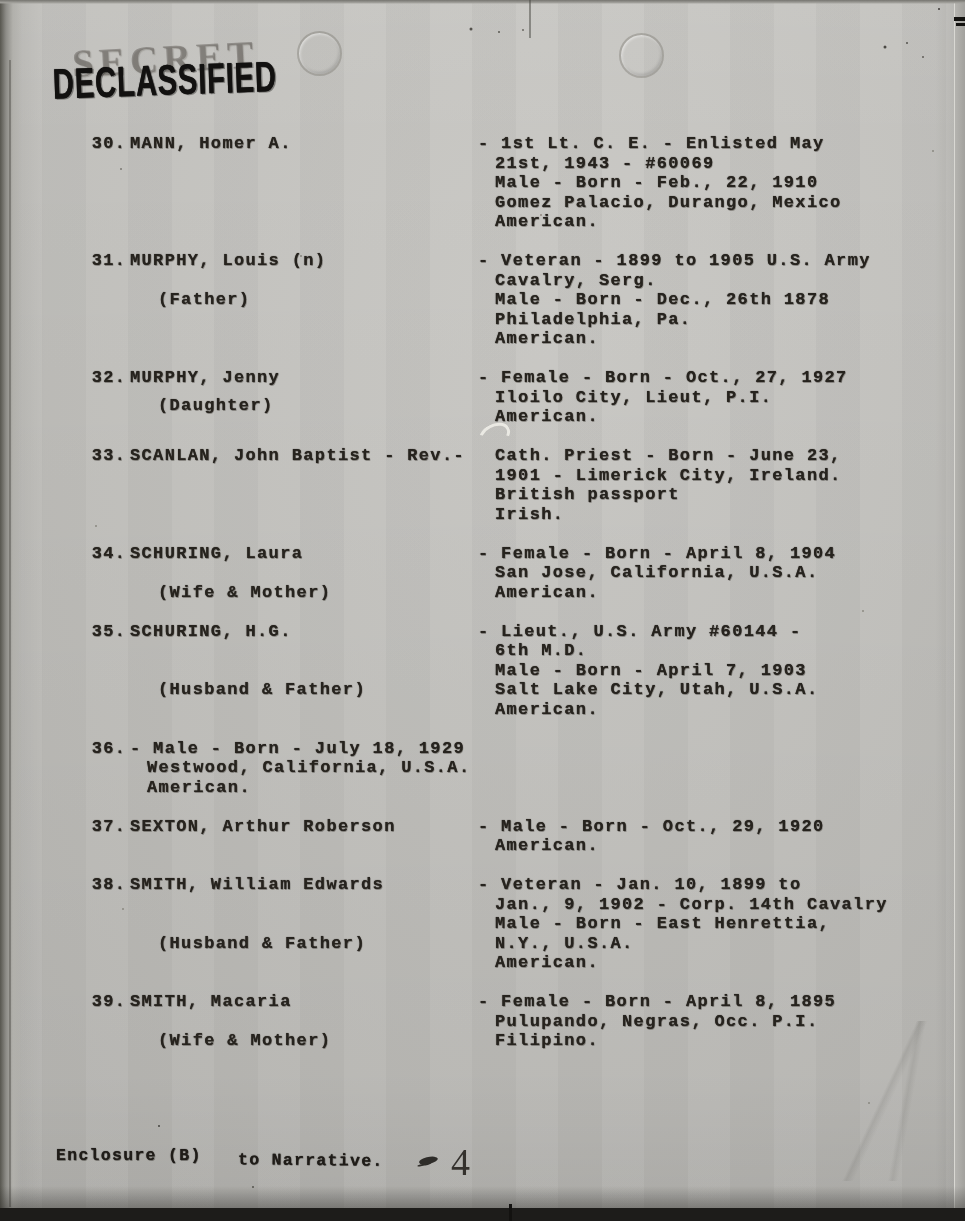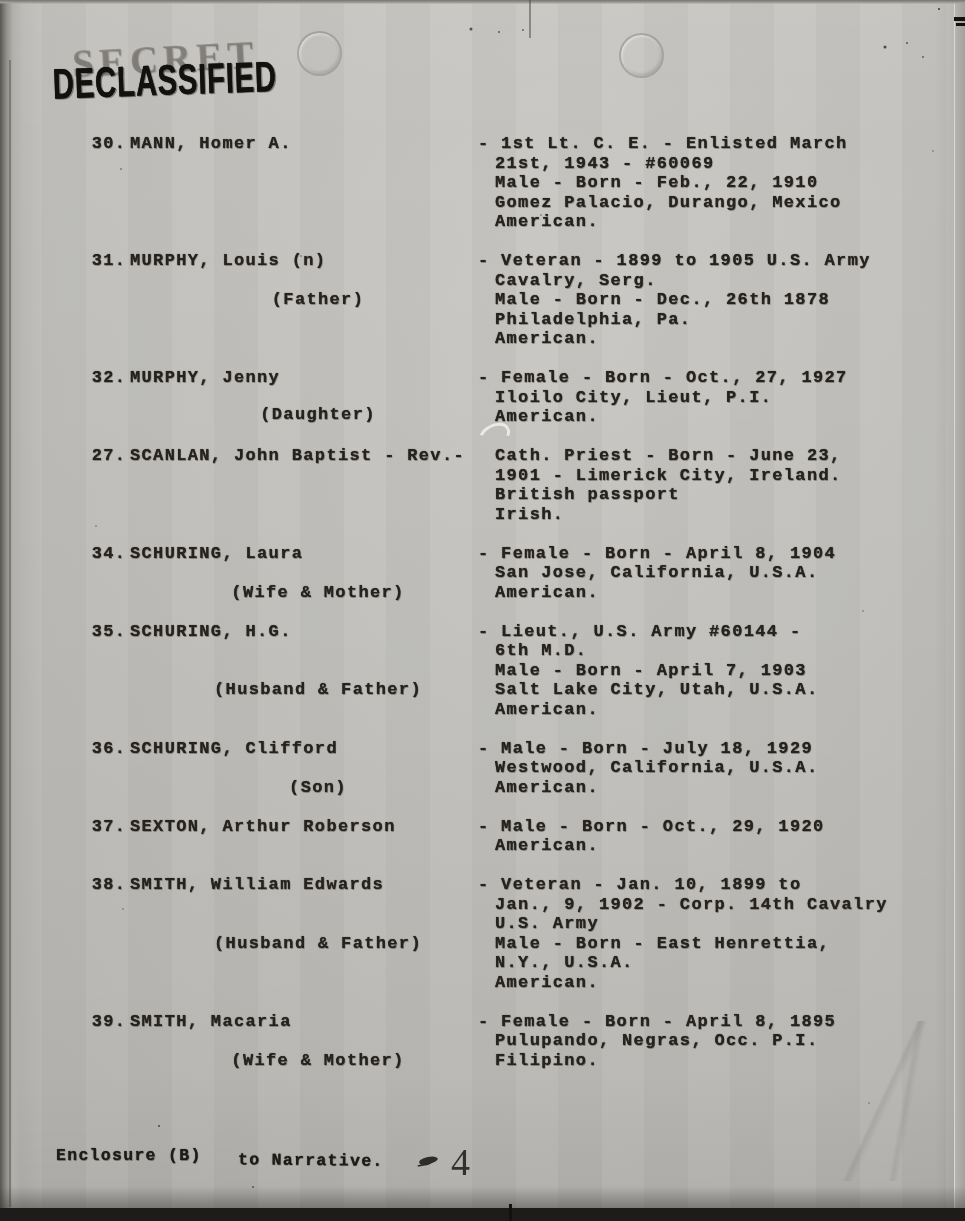--- a/index.html
+++ b/index.html
@@ -49,21 +49,21 @@
       transform:rotate(-2deg) scale(.70,1.02);transform-origin:left top;
       text-shadow:2px 1px 0 rgba(22,20,18,.38), 0 0 1px #121110;}
   
   .entries{position:absolute;left:88px;top:134px;width:810px;}
   .entry{display:flex;margin-bottom:19.5px;font-size:17px;line-height:19.5px;font-weight:bold;
       color:#26231e;letter-spacing:1.35px;
       text-shadow:0 0 1px rgba(38,32,26,.85), .6px .6px 0 rgba(38,32,26,.30);}
   .num{width:42px;flex:none;text-align:center;}
   .namecol{width:348px;flex:none;}
   .pname{white-space:nowrap;}
-  .role{padding-left:28px;white-space:nowrap;text-align:center;}
+  .role{padding-left:28px;white-space:nowrap;}
   .desc{flex:none;width:420px;}
   .desc .dl{white-space:nowrap;padding-left:17px;}
   .desc .dl.dash{padding-left:0;}
   
   .footer-enclosure,.footer-narrative{position:absolute;font-size:16.5px;font-weight:bold;letter-spacing:1.3px;color:#1f1c18;
       text-shadow:0 0 1px rgba(31,28,24,.9), .6px .6px 0 rgba(31,28,24,.35);}
   .footer-enclosure{left:56px;top:1146px;}
   .footer-narrative{left:238px;top:1151px;transform:rotate(.6deg);}
   .page-number{position:absolute;left:451px;top:1140px;font-family:"Liberation Serif","DejaVu Serif",serif;
       font-size:38px;font-weight:normal;color:#34312d;}
@@ -95,21 +95,21 @@
   <div class="stamp-declassified">DECLASSIFIED</div>
 
   <div class="entries">
     <div class="entry">
       <div class="num">30.</div>
       <div class="namecol">
         <div class="pname">MANN, Homer A.</div>
 
       </div>
       <div class="desc">
-          <div class="dl dash">- 1st Lt. C. E. - Enlisted March</div>
+          <div class="dl dash">- 1st Lt. C. E. - Enlisted May</div>
           <div class="dl">21st, 1943 - #60069</div>
           <div class="dl">Male - Born - Feb., 22, 1910</div>
           <div class="dl">Gomez Palacio, Durango, Mexico</div>
           <div class="dl">American.</div>
         </div>
     </div>
 
     <div class="entry">
       <div class="num">31.</div>
       <div class="namecol">
@@ -122,31 +122,31 @@
           <div class="dl">Male - Born - Dec., 26th 1878</div>
           <div class="dl">Philadelphia, Pa.</div>
           <div class="dl">American.</div>
         </div>
     </div>
 
     <div class="entry">
       <div class="num">32.</div>
       <div class="namecol">
         <div class="pname">MURPHY, Jenny</div>
-        <div class="role" style="margin-top: 17px;">(Daughter)</div>
+        <div class="role" style="margin-top: 8px;">(Daughter)</div>
       </div>
       <div class="desc">
           <div class="dl dash">- Female - Born - Oct., 27, 1927</div>
           <div class="dl">Iloilo City, Lieut, P.I.</div>
           <div class="dl">American.</div>
         </div>
     </div>
 
     <div class="entry">
-      <div class="num">27.</div>
+      <div class="num">33.</div>
       <div class="namecol">
         <div class="pname">SCANLAN, John Baptist - Rev.-</div>
 
       </div>
       <div class="desc">
           <div class="dl">Cath. Priest - Born - June 23,</div>
           <div class="dl">1901 - Limerick City, Ireland.</div>
           <div class="dl">British passport</div>
           <div class="dl">Irish.</div>
         </div>
@@ -175,24 +175,20 @@
           <div class="dl dash">- Lieut., U.S. Army #60144 -</div>
           <div class="dl">6th M.D.</div>
           <div class="dl">Male - Born - April 7, 1903</div>
           <div class="dl">Salt Lake City, Utah, U.S.A.</div>
           <div class="dl">American.</div>
         </div>
     </div>
 
     <div class="entry">
       <div class="num">36.</div>
-      <div class="namecol">
-        <div class="pname">SCHURING, Clifford</div>
-        <div class="role" style="margin-top: 19.5px;">(Son)</div>
-      </div>
       <div class="desc">
           <div class="dl dash">- Male - Born - July 18, 1929</div>
           <div class="dl">Westwood, California, U.S.A.</div>
           <div class="dl">American.</div>
         </div>
     </div>
 
     <div class="entry">
       <div class="num">37.</div>
       <div class="namecol">
@@ -207,21 +203,20 @@
 
     <div class="entry">
       <div class="num">38.</div>
       <div class="namecol">
         <div class="pname">SMITH, William Edwards</div>
         <div class="role" style="margin-top: 39px;">(Husband &amp; Father)</div>
       </div>
       <div class="desc">
           <div class="dl dash">- Veteran - Jan. 10, 1899 to</div>
           <div class="dl">Jan., 9, 1902 - Corp. 14th Cavalry</div>
-          <div class="dl">U.S. Army</div>
           <div class="dl">Male - Born - East Henrettia,</div>
           <div class="dl">N.Y., U.S.A.</div>
           <div class="dl">American.</div>
         </div>
     </div>
 
     <div class="entry">
       <div class="num">39.</div>
       <div class="namecol">
         <div class="pname">SMITH, Macaria</div>

